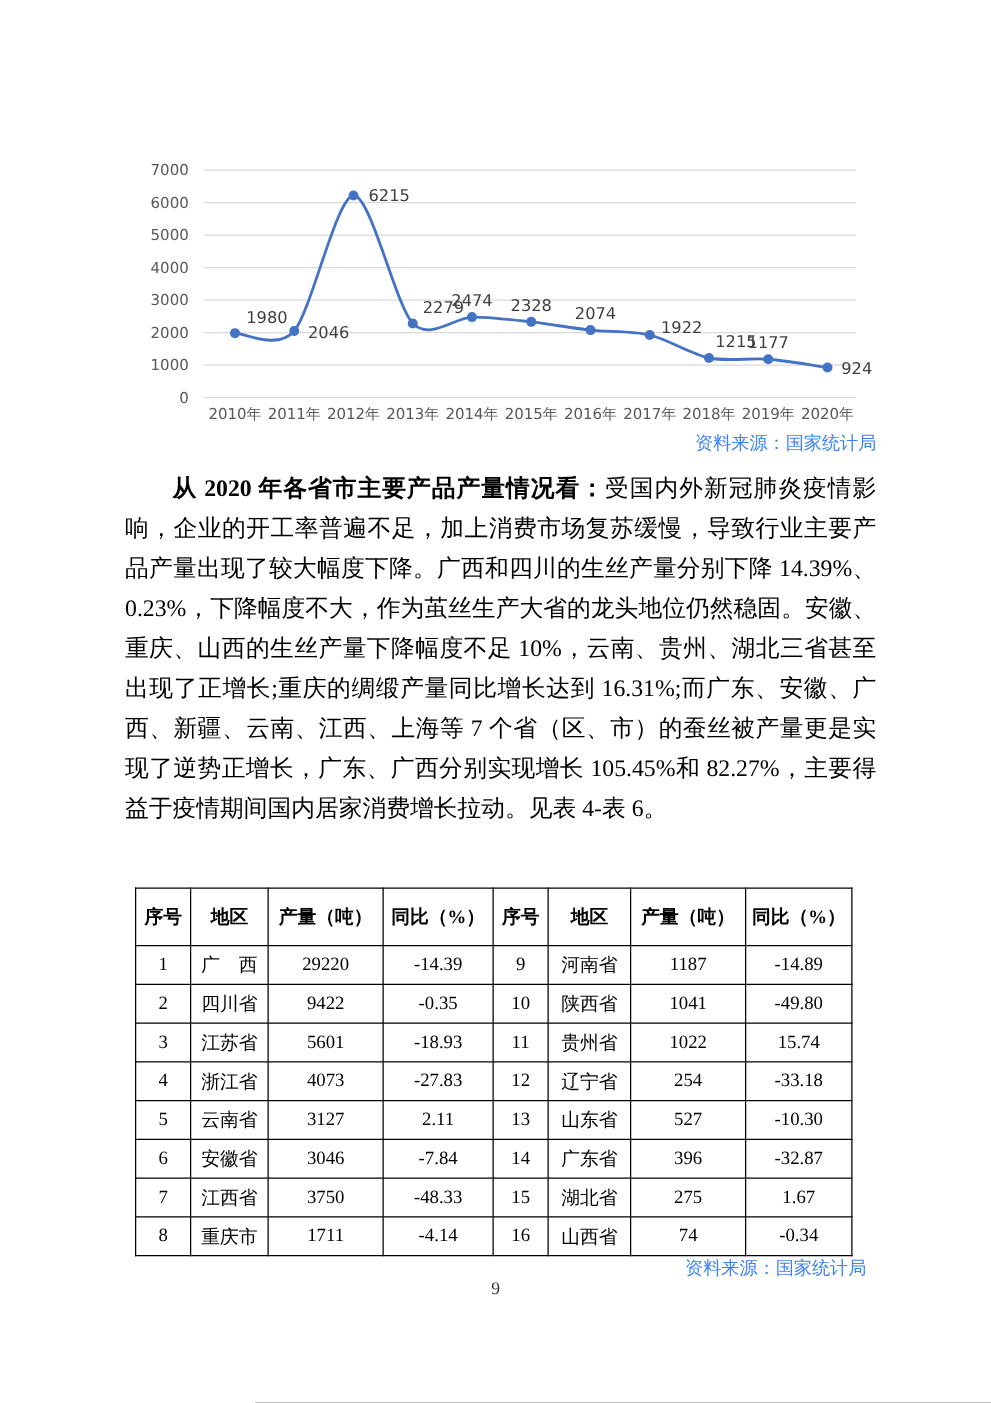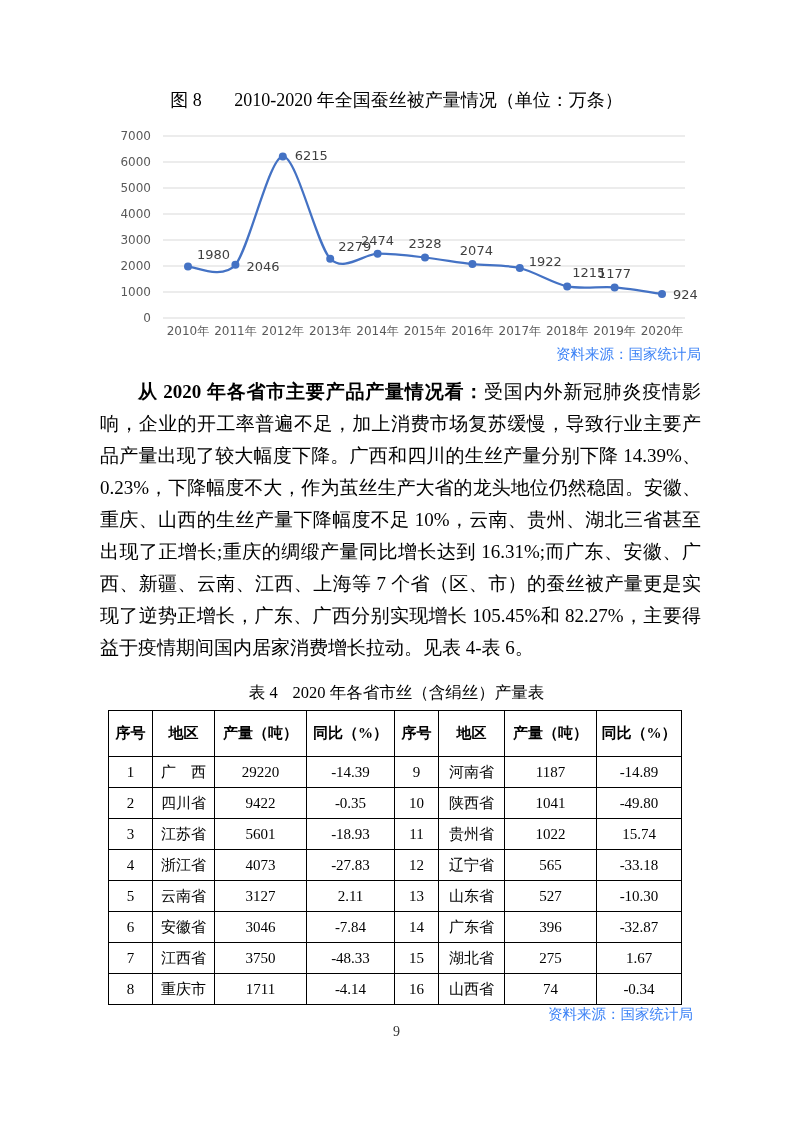--- a/index.html
+++ b/index.html
@@ -52,23 +52,20 @@
   .page-num{
     position:absolute;top:1024px;left:0;width:100%;
     text-align:center;font-size:14px;color:#333;
   }
 </style>
 </head>
 <body>
 
 <div class="page">
 
-  <div class="fig-caption">
-    <span class="cap-label">图 8</span><span>2010-2020 年全国蚕丝被产量情况（单位：万条）</span>
-  </div>
 
   <div class="chart-wrap">
     <svg id="chart-svg" width="640" height="214" viewBox="0 0 640 214">
         <line x1="78" x2="600" y1="190" y2="190" stroke="#D9D9D9" stroke-width="1"></line>
         <text x="66" y="194" text-anchor="end" class="ytick">0</text>
         <line x1="78" x2="600" y1="164" y2="164" stroke="#D9D9D9" stroke-width="1"></line>
         <text x="66" y="168" text-anchor="end" class="ytick">1000</text>
         <line x1="78" x2="600" y1="138" y2="138" stroke="#D9D9D9" stroke-width="1"></line>
         <text x="66" y="142" text-anchor="end" class="ytick">2000</text>
         <line x1="78" x2="600" y1="112" y2="112" stroke="#D9D9D9" stroke-width="1"></line>
@@ -115,23 +112,20 @@
         <text x="529.5999999999999" y="150.398" text-anchor="middle" class="dlabel">1177</text>
         <circle cx="577" cy="165.976" r="4" fill="#4472C4"></circle>
         <text x="588" y="170.976" text-anchor="start" class="dlabel">924</text>
       </svg>
   </div>
 
   <div class="source source-chart">资料来源：国家统计局</div>
 
   <p class="para"><b>从 2020 年各省市主要产品产量情况看：</b><span>受国内外新冠肺炎疫情影响，企业的开工率普遍不足，加上消费市场复苏缓慢，导致行业主要产品产量出现了较大幅度下降。广西和四川的生丝产量分别下降 14.39%、0.23%，下降幅度不大，作为茧丝生产大省的龙头地位仍然稳固。安徽、重庆、山西的生丝产量下降幅度不足 10%，云南、贵州、湖北三省甚至出现了正增长;重庆的绸缎产量同比增长达到 16.31%;而广东、安徽、广西、新疆、云南、江西、上海等 7 个省（区、市）的蚕丝被产量更是实现了逆势正增长，广东、广西分别实现增长 105.45%和 82.27%，主要得益于疫情期间国内居家消费增长拉动。见表 4-表 6。</span></p>
 
-  <div class="tbl-caption">
-    <span class="cap-label">表 4</span><span>2020 年各省市丝（含绢丝）产量表</span>
-  </div>
 
   <table class="prod">
     <colgroup id="table-cols">
         <col style="width: 44px;">
         <col style="width: 62px;">
         <col style="width: 92px;">
         <col style="width: 88px;">
         <col style="width: 44px;">
         <col style="width: 66px;">
         <col style="width: 92px;">
@@ -180,21 +174,21 @@
           <td>1022</td>
           <td>15.74</td>
         </tr>
         <tr>
           <td>4</td>
           <td>浙江省</td>
           <td>4073</td>
           <td>-27.83</td>
           <td>12</td>
           <td>辽宁省</td>
-          <td>565</td>
+          <td>254</td>
           <td>-33.18</td>
         </tr>
         <tr>
           <td>5</td>
           <td>云南省</td>
           <td>3127</td>
           <td>2.11</td>
           <td>13</td>
           <td>山东省</td>
           <td>527</td>

